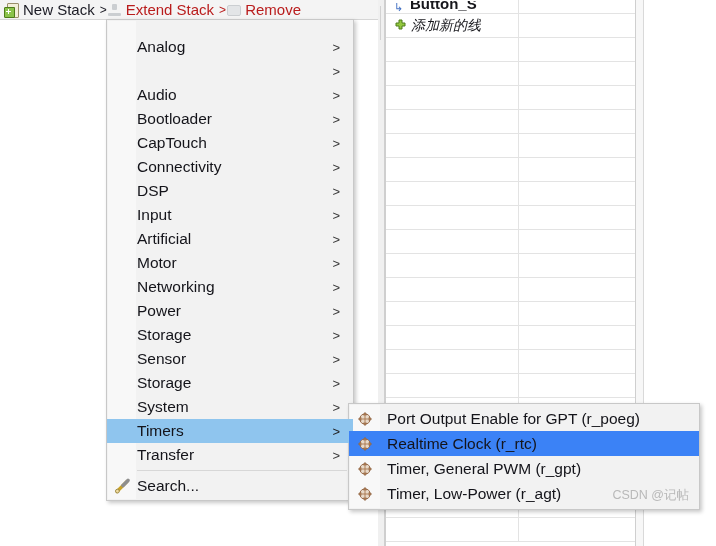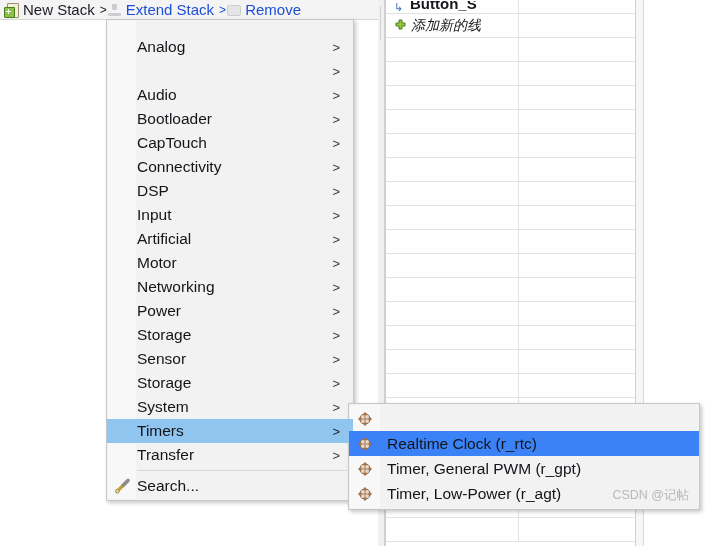--- a/index.html
+++ b/index.html
@@ -27,21 +27,21 @@
     padding-left: 5px;
     box-sizing: border-box;
     overflow: hidden;
   }
   .tb-item {
     display: flex; align-items: center; gap: 4px;
     font-size: 15px;
     color: #1b1b24;
     white-space: nowrap;
   }
-  .tb-item.disabled { color: #1d4ed8; }
+  .tb-item.disabled { color: #b91c1c; }
   .tb-caret { font-size: 12px; padding-left: 1px; }
 
   .ico-newstack {
     position: relative;
     width: 14px; height: 14px;
     flex: 0 0 auto;
   }
   .ico-newstack .sheet {
     position: absolute; left: 2px; top: 0px;
     width: 10px; height: 13px;
@@ -473,20 +473,21 @@
 
     <div class="mi2">
       <span class="mico">
         <svg viewBox="0 0 16 16" xmlns="http://www.w3.org/2000/svg">
           <circle cx="8" cy="8" r="5.2" fill="#e8d9c8" stroke="#9c6f4e" stroke-width="1"></circle>
           <path d="M8 1.4 L9.6 4 H6.4 Z M8 14.6 L6.4 12 H9.6 Z M1.4 8 L4 6.4 V9.6 Z M14.6 8 L12 9.6 V6.4 Z" fill="#c08a5e" stroke="#8a5e3c" stroke-width="0.7" stroke-linejoin="round"></path>
           <line x1="3" y1="8" x2="13" y2="8" stroke="#a8764f" stroke-width="0.9"></line>
           <line x1="8" y1="3" x2="8" y2="13" stroke="#a8764f" stroke-width="0.9"></line>
         </svg>
       </span>
+      <span>Port Output Enable for GPT (r_poeg)</span>
     </div>
 
     <div class="mi2 selected">
       <span class="mico">
         <svg viewBox="0 0 16 16" xmlns="http://www.w3.org/2000/svg">
           <circle cx="8" cy="8" r="5.2" fill="#e8d9c8" stroke="#9c6f4e" stroke-width="1"></circle>
           <path d="M8 1.4 L9.6 4 H6.4 Z M8 14.6 L6.4 12 H9.6 Z M1.4 8 L4 6.4 V9.6 Z M14.6 8 L12 9.6 V6.4 Z" fill="#c08a5e" stroke="#8a5e3c" stroke-width="0.7" stroke-linejoin="round"></path>
           <line x1="3" y1="8" x2="13" y2="8" stroke="#a8764f" stroke-width="0.9"></line>
           <line x1="8" y1="3" x2="8" y2="13" stroke="#a8764f" stroke-width="0.9"></line>
         </svg>

